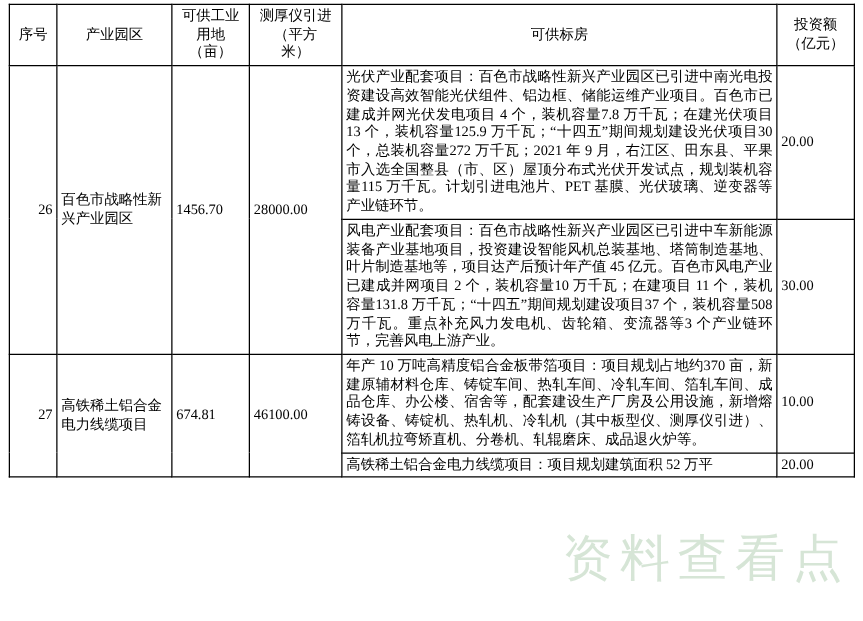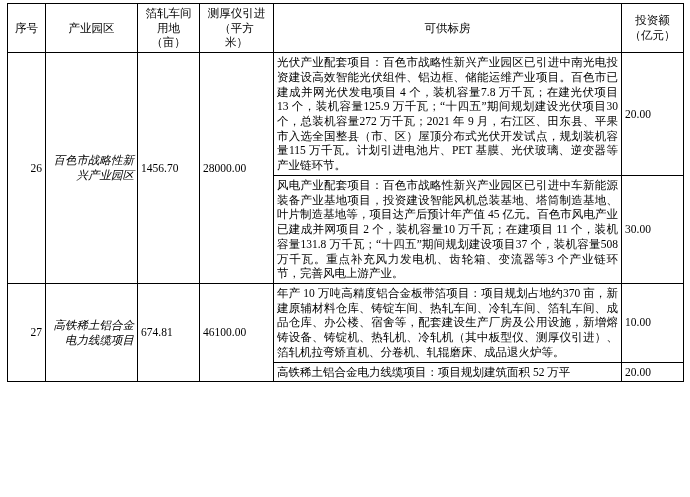--- a/index.html
+++ b/index.html
@@ -61,59 +61,59 @@
     margin-top: 37px;
   }
   .col-no    { width: 38px; }
   .col-park  { width: 92px; }
   .col-land  { width: 62px; }
   .col-plant { width: 74px; }
   .col-desc  { width: 348px; }
   .col-amt   { width: 62px; }
 
   .park-name {
-    text-align: right;
+    text-align: left;
     line-height: 1.5;
     font-size: 12px;
-    font-style: italic;
   }
   .watermark {
     position: absolute;
     right: 10px;
     bottom: 26px;
     font-size: 40px;
     color: rgba(120,170,120,0.30);
     letter-spacing: 6px;
     font-family: "Liberation Serif", serif;
     z-index: 1;
     pointer-events: none;
     white-space: nowrap;
   }
 </style>
 </head>
 <body>
 
 <div class="sheet">
 
+  <div class="watermark">资料查看点</div>
 
   <table class="grid">
     <colgroup>
       <col class="col-no">
       <col class="col-park">
       <col class="col-land">
       <col class="col-plant">
       <col class="col-desc">
       <col class="col-amt">
     </colgroup>
     <thead>
       <tr>
         <th class="head">序号</th>
         <th class="head">产业园区</th>
         <th class="head">
-          <div>箔轧车间</div>
+          <div>可供工业</div>
           <div>用地</div>
           <div>（亩）</div>
         </th>
         <th class="head">
           <div>测厚仪引进</div>
           <div>（平方</div>
           <div>米）</div>
         </th>
         <th class="head">可供标房</th>
         <th class="head">

